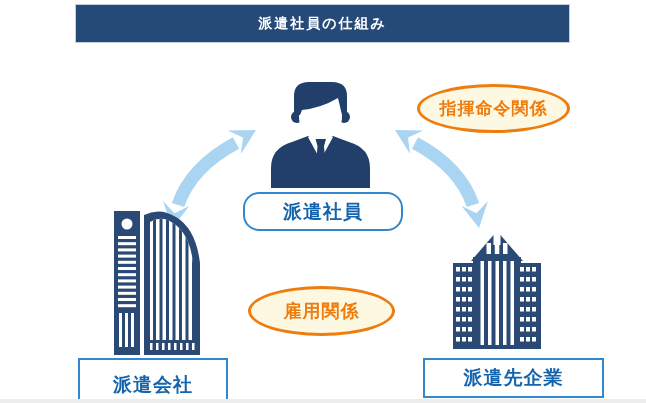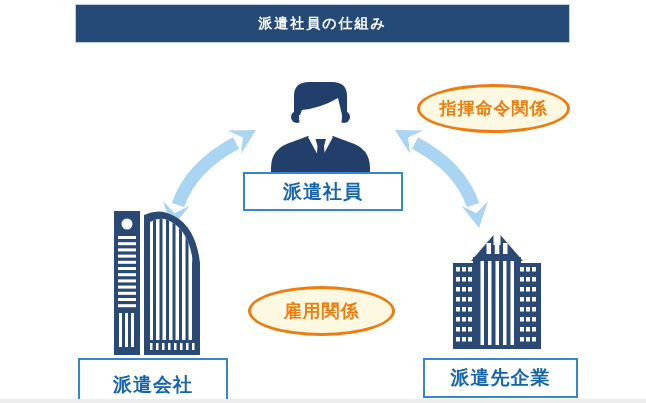--- a/index.html
+++ b/index.html
@@ -23,23 +23,23 @@
   }
   .oval-employment{left:78px;top:67px;width:145px;height:49px;}
   .oval-command{left:417px;top:84px;width:153px;height:49px;font-size:17px;}
   .oval-contract{left:248px;top:286px;width:147px;height:50px;}
   
   .label-box{
     border:2px solid #3287ce;background:#ffffff;box-sizing:border-box;
     display:flex;align-items:center;justify-content:center;
     color:#1565ae;font-weight:bold;font-size:19px;letter-spacing:1px;
   }
-  .box-worker{left:243px;top:172px;width:160px;height:39px;}
+  .box-worker{left:243px;top:192px;width:160px;height:39px;border-radius:16px;}
   .box-agency{left:78px;top:358px;width:150px;height:53px;font-family:Liberation Mono, monospace;}
-  .box-client{left:423px;top:358px;width:155px;height:40px;}
+  .box-client{left:423px;top:358px;width:181px;height:40px;}
   .bottom-strip{left:0;top:399px;width:646px;height:4px;background:#ededed;}
   svg{display:block;}
 </style>
 </head>
 <body>
 
 <div class="canvas">
 
   <div class="abs banner">
     <span>派遣社員の仕組み</span>

